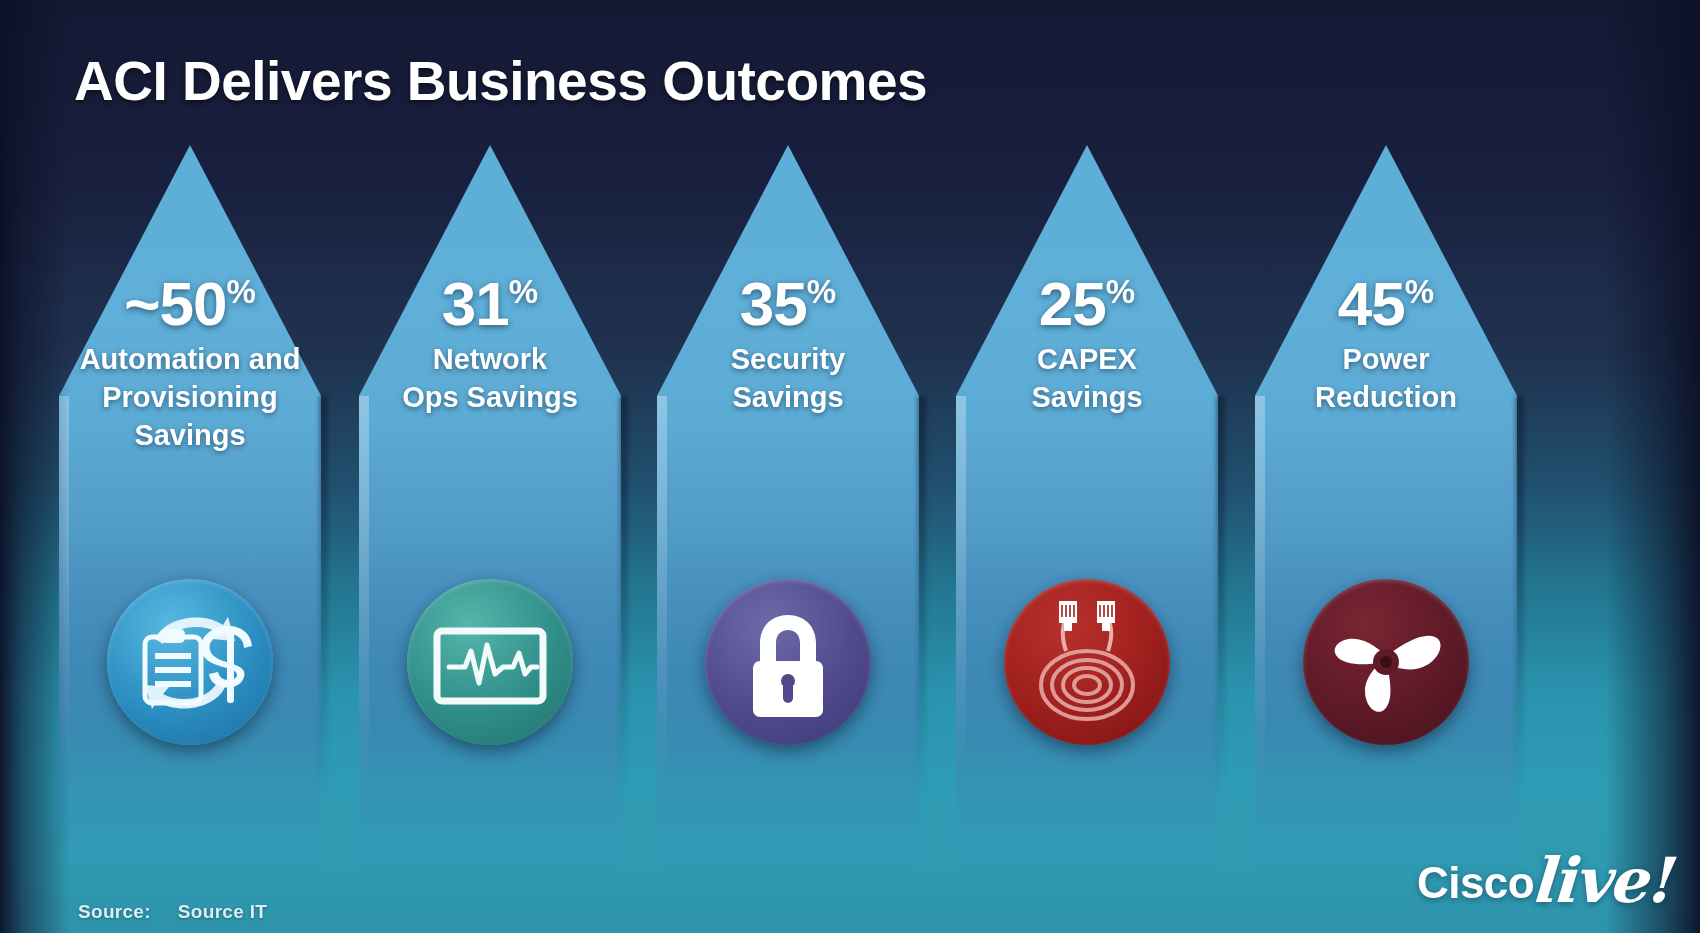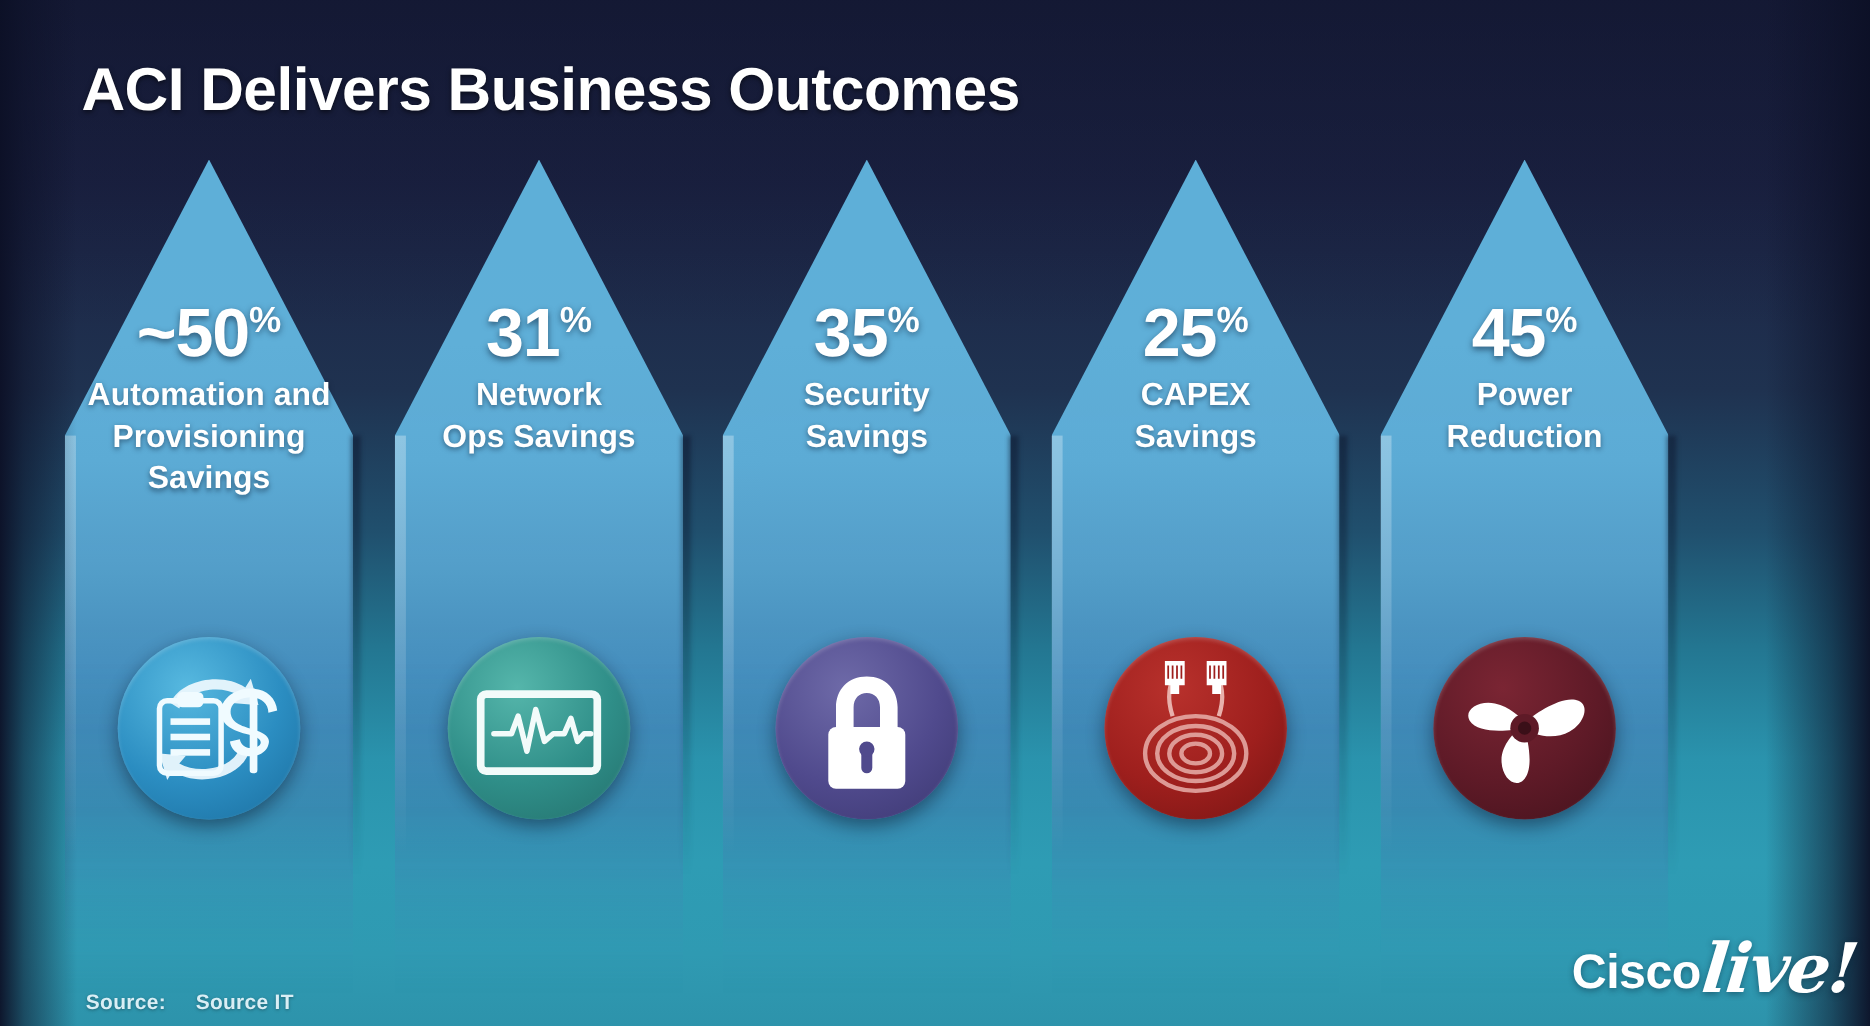--- a/index.html
+++ b/index.html
@@ -189,21 +189,21 @@
     font-weight: bold;
     color: #d9eef5;
     letter-spacing: 0.3px;
     text-shadow: 0 1px 3px rgba(0,0,0,0.35);
     white-space: nowrap;
   }
   #source .src-lbl { margin-right: 27px; }
 
   #logo {
     position: absolute;
-    right: 12px;
+    right: 24px;
     top: 840px;
     height: 74px;
     display: flex;
     align-items: baseline;
     color: #ffffff;
     text-shadow: 0 2px 6px rgba(6,30,50,0.45);
   }
   #logo .cisco {
     font-size: 44px;
     font-weight: bold;

